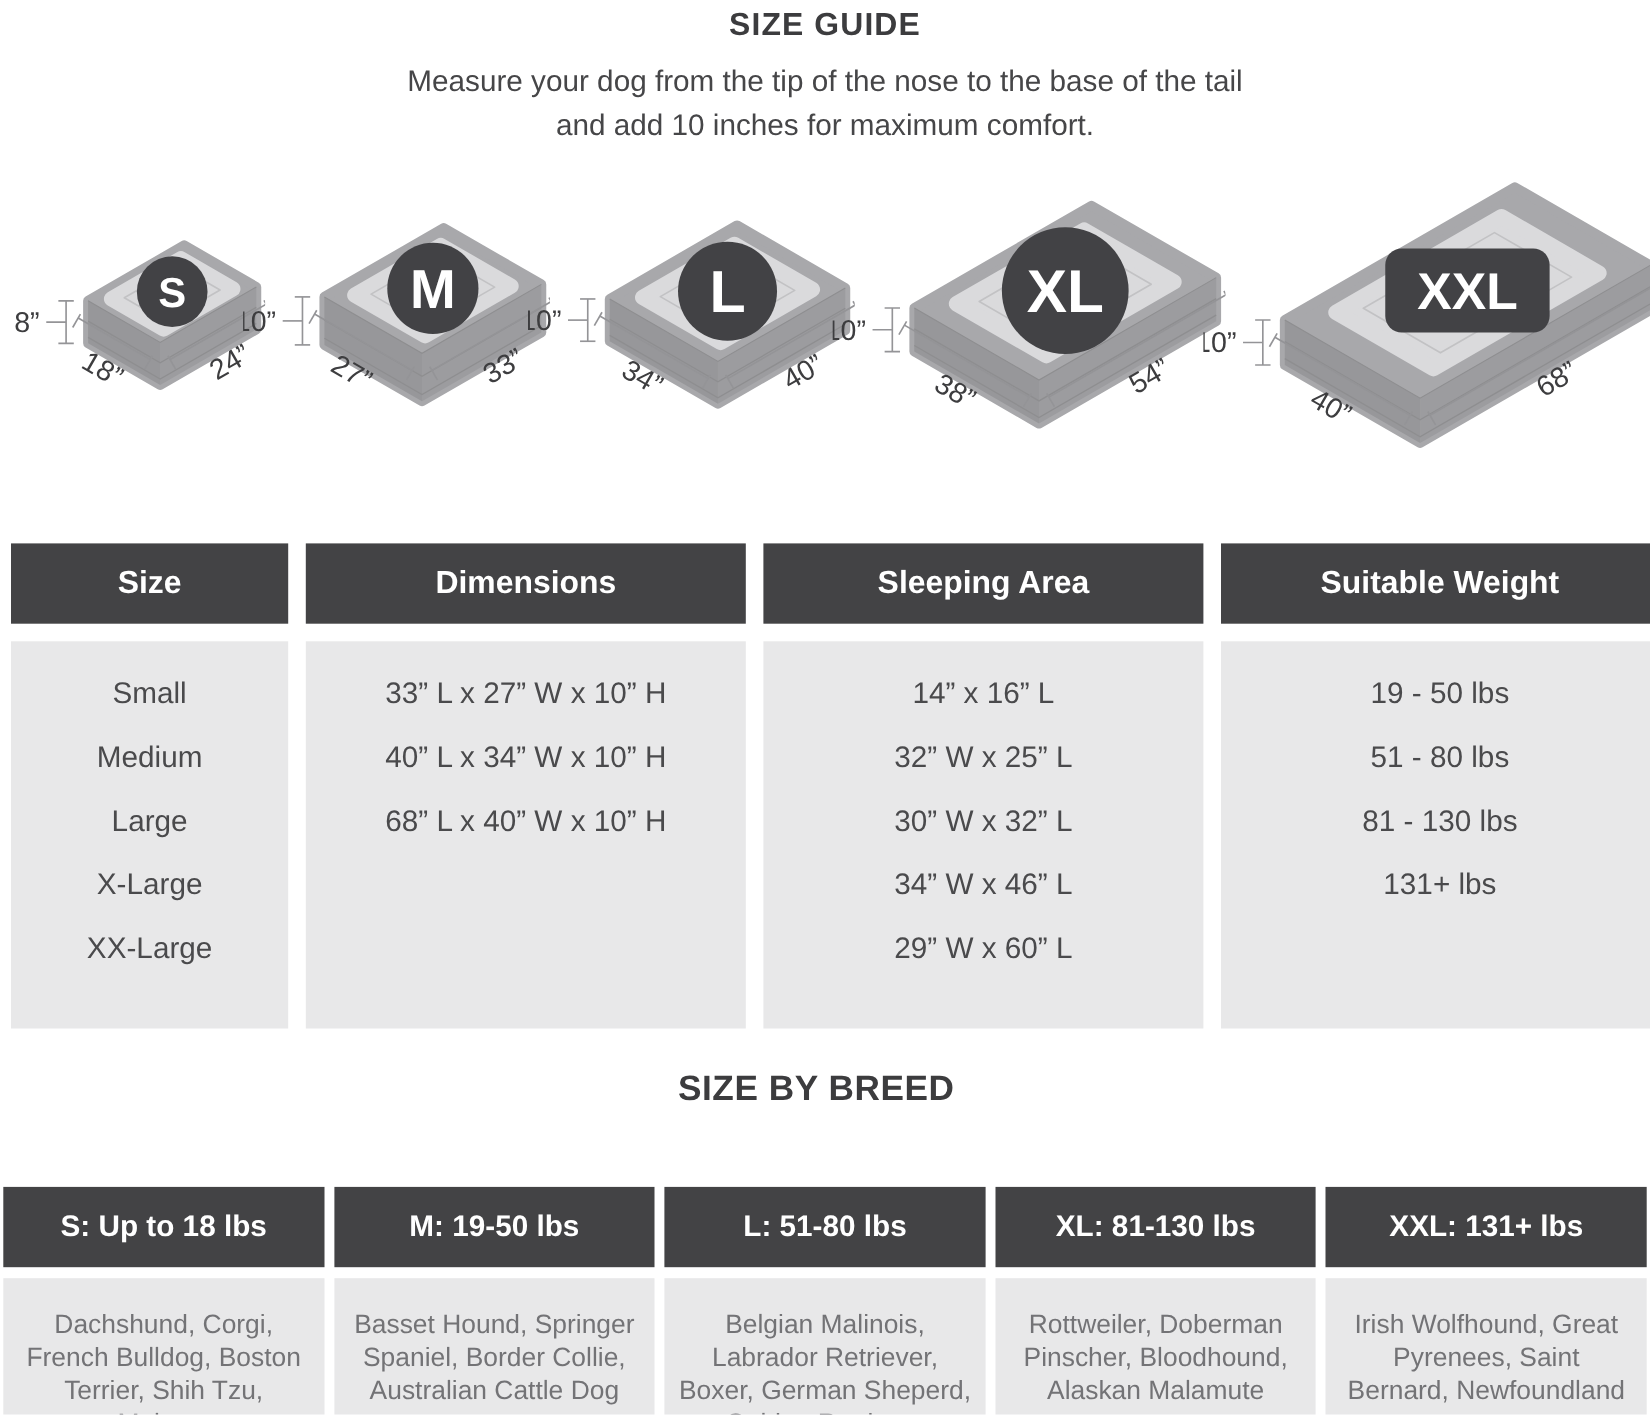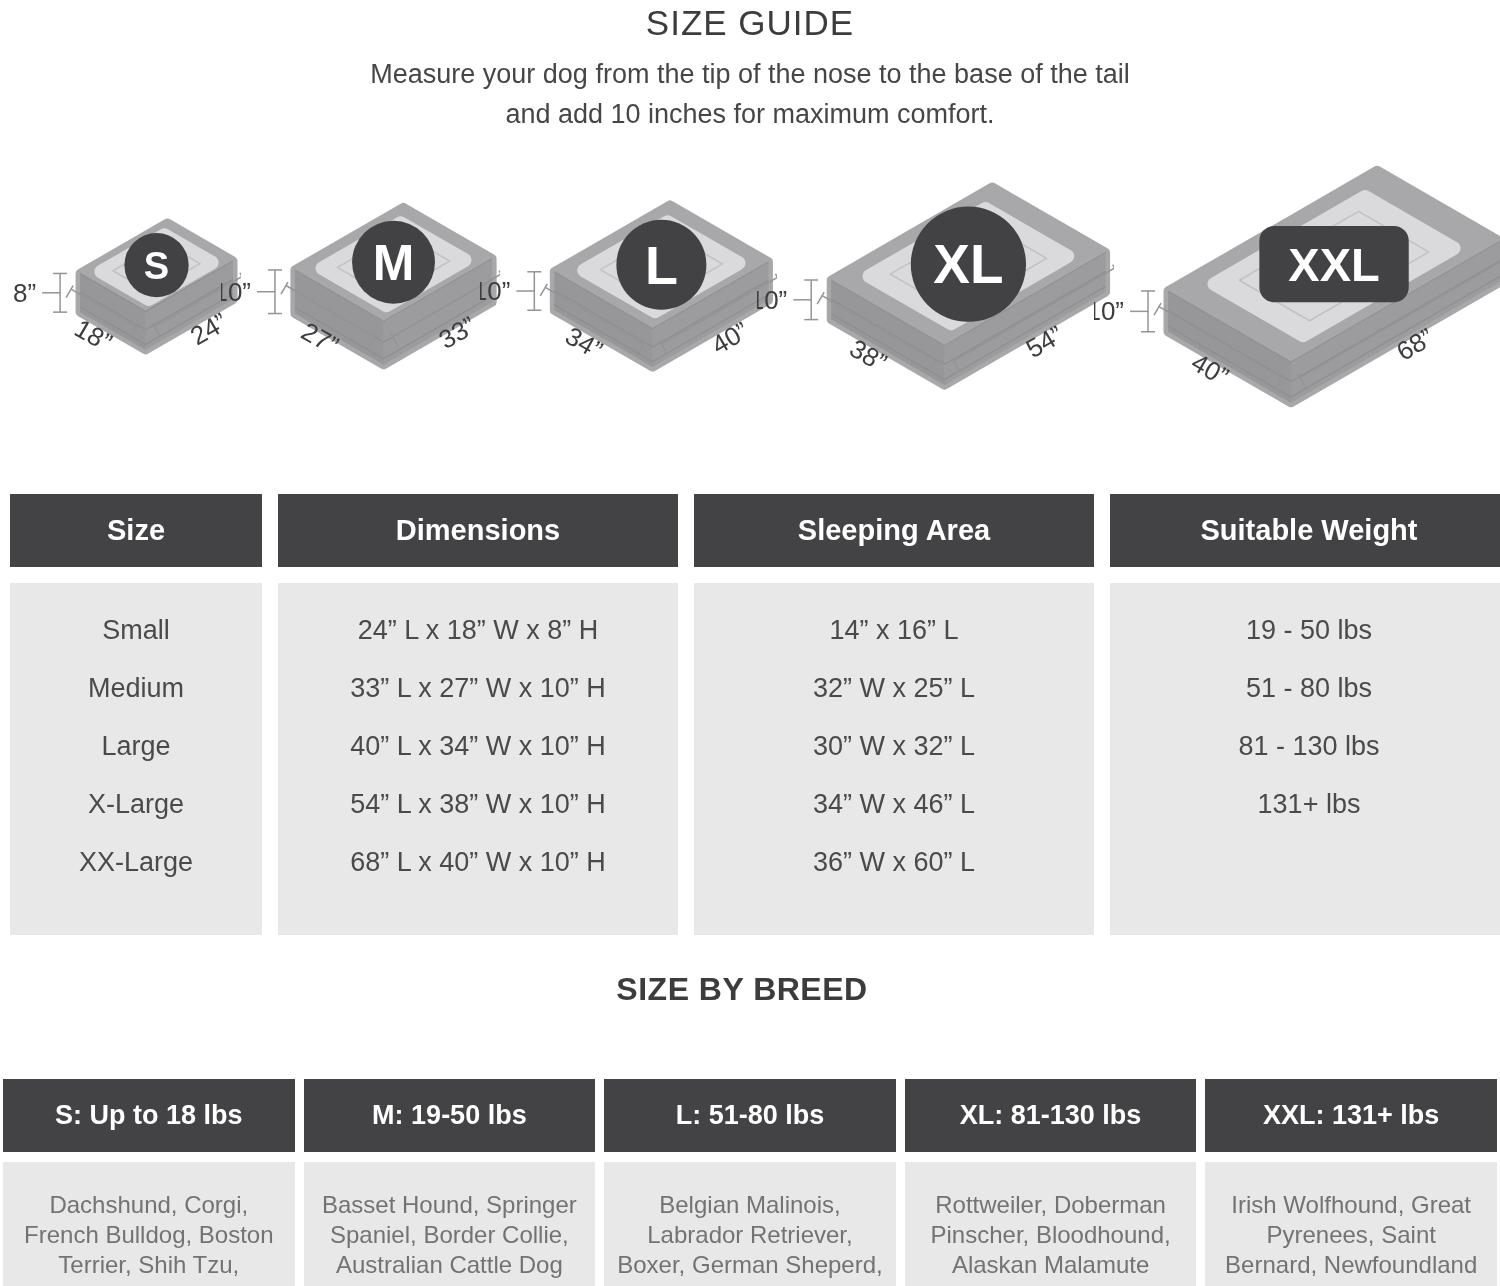--- a/index.html
+++ b/index.html
@@ -3,21 +3,21 @@
 <meta charset="utf-8">
 <style>
   html,body{margin:0;padding:0;}
   body{
     width:1500px;height:1286px;overflow:hidden;background:#ffffff;
     font-family:"Liberation Sans","DejaVu Sans",sans-serif;
   }
   
   .title-section{padding-top:2px;text-align:center;}
   .page-title{
-    margin:0;font-size:35px;line-height:42px;font-weight:normal;
+    margin:0;font-size:29px;line-height:42px;font-weight:bold;
     letter-spacing:1px;color:var(--title-text);
   }
   .subtitle{
     margin:10px auto 0 auto;font-size:27px;line-height:40px;
     color:var(--subtitle-text);font-weight:400;
   }
   
   .beds-row{
     display:flex;align-items:center;justify-content:space-between;
     height:330px;padding:0 6px;margin-top:14px;
@@ -230,32 +230,30 @@
   <div class="st-head">Suitable Weight</div>
 
   <div class="st-body">
     <div class="st-cell">Small</div>
     <div class="st-cell">Medium</div>
     <div class="st-cell">Large</div>
     <div class="st-cell">X-Large</div>
     <div class="st-cell">XX-Large</div>
   </div>
   <div class="st-body">
-    <div class="st-cell">24” L x 18” W x 8” H</div>
     <div class="st-cell">33” L x 27” W x 10” H</div>
     <div class="st-cell">40” L x 34” W x 10” H</div>
-    <div class="st-cell">54” L x 38” W x 10” H</div>
     <div class="st-cell">68” L x 40” W x 10” H</div>
   </div>
   <div class="st-body">
     <div class="st-cell">14” x 16” L</div>
     <div class="st-cell">32” W x 25” L</div>
     <div class="st-cell">30” W x 32” L</div>
     <div class="st-cell">34” W x 46” L</div>
-    <div class="st-cell">36” W x 60” L</div>
+    <div class="st-cell">29” W x 60” L</div>
   </div>
   <div class="st-body">
     <div class="st-cell">19 - 50 lbs</div>
     <div class="st-cell">51 - 80 lbs</div>
     <div class="st-cell">81 - 130 lbs</div>
     <div class="st-cell">131+ lbs</div>
   </div>
 </div>
 
 <h2 class="breed-title">SIZE BY BREED</h2>

